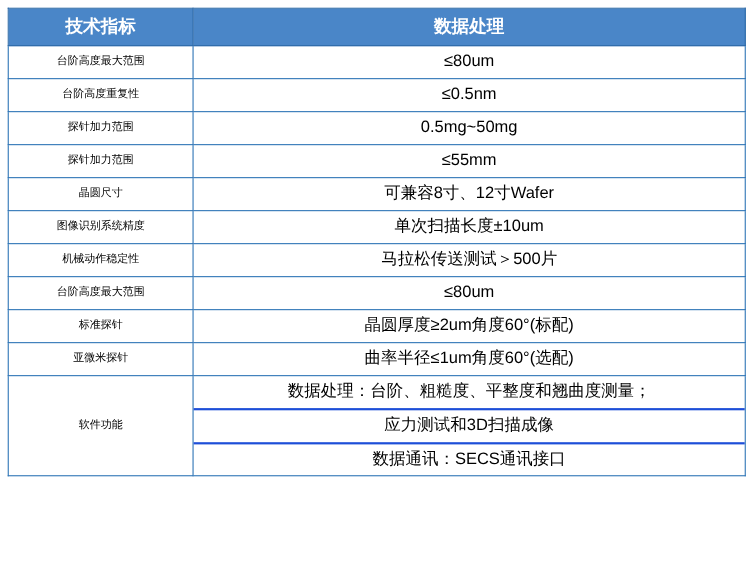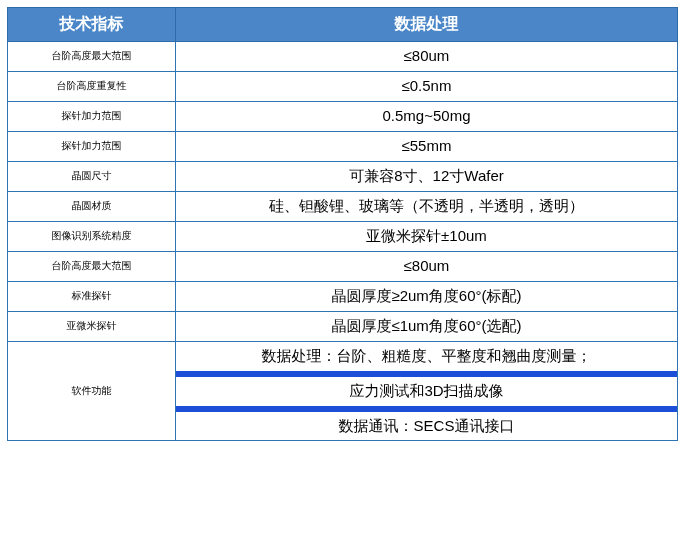--- a/index.html
+++ b/index.html
@@ -45,21 +45,21 @@
     font-size: 10px;
   }
   .spec-table td.value {
     font-size: 15px;
   }
   .sub-lines {
     display: flex;
     flex-direction: column;
   }
   .sub-line {
-    border-bottom: 6px solid #1d4ed8;
+    border-bottom: 2px solid #1d4ed8;
     padding: 5px 3px;
     font-size: 15px;
     text-align: center;
   }
   .sub-line:last-child {
     border-bottom: none;
   }
   td.nopad {
     padding: 0;
   }
@@ -93,38 +93,38 @@
     </tr>
     <tr>
       <td class="label">探针加力范围</td>
       <td class="value">≤55mm</td>
     </tr>
     <tr>
       <td class="label">晶圆尺寸</td>
       <td class="value">可兼容8寸、12寸Wafer</td>
     </tr>
     <tr>
-      <td class="label">晶圆材质</td>
-      <td class="value">硅、钽酸锂、玻璃等（不透明，半透明，透明）</td>
+      <td class="label">图像识别系统精度</td>
+      <td class="value">单次扫描长度±10um</td>
     </tr>
     <tr>
-      <td class="label">图像识别系统精度</td>
-      <td class="value">亚微米探针±10um</td>
+      <td class="label">机械动作稳定性</td>
+      <td class="value">马拉松传送测试＞500片</td>
     </tr>
     <tr>
       <td class="label">台阶高度最大范围</td>
       <td class="value">≤80um</td>
     </tr>
     <tr>
       <td class="label">标准探针</td>
       <td class="value">晶圆厚度≥2um角度60°(标配)</td>
     </tr>
     <tr>
       <td class="label">亚微米探针</td>
-      <td class="value">晶圆厚度≤1um角度60°(选配)</td>
+      <td class="value">曲率半径≤1um角度60°(选配)</td>
     </tr>
     <tr>
       <td class="label">软件功能</td>
       <td class="value nopad">
         <div class="sub-lines">
           <div class="sub-line">数据处理：台阶、粗糙度、平整度和翘曲度测量；</div>
           <div class="sub-line">应力测试和3D扫描成像</div>
           <div class="sub-line">数据通讯：SECS通讯接口</div>
         </div>
       </td>

